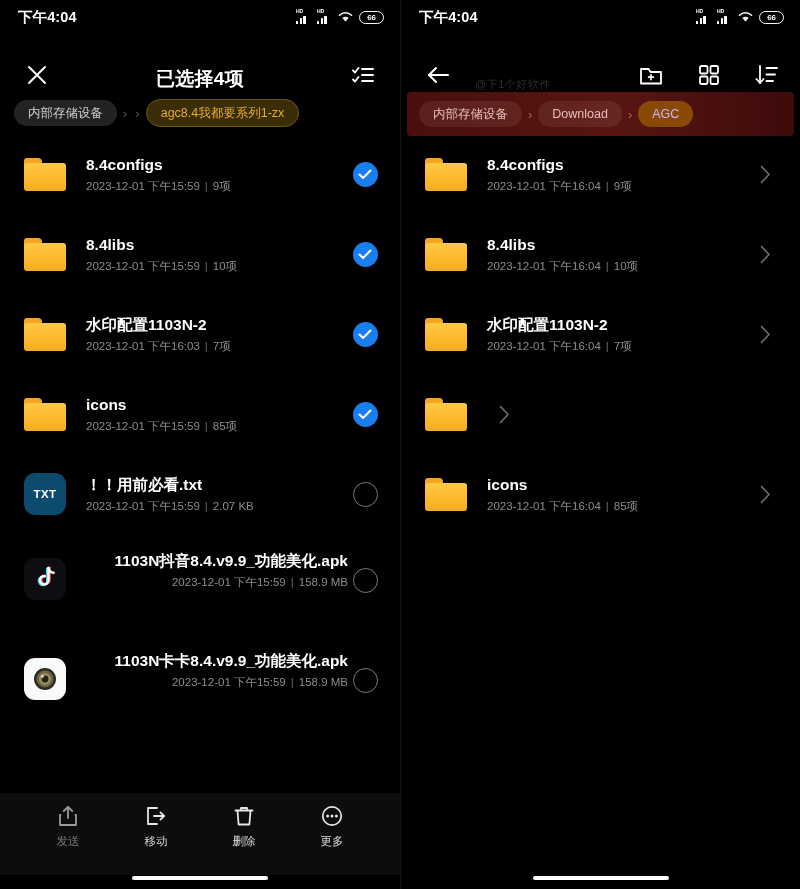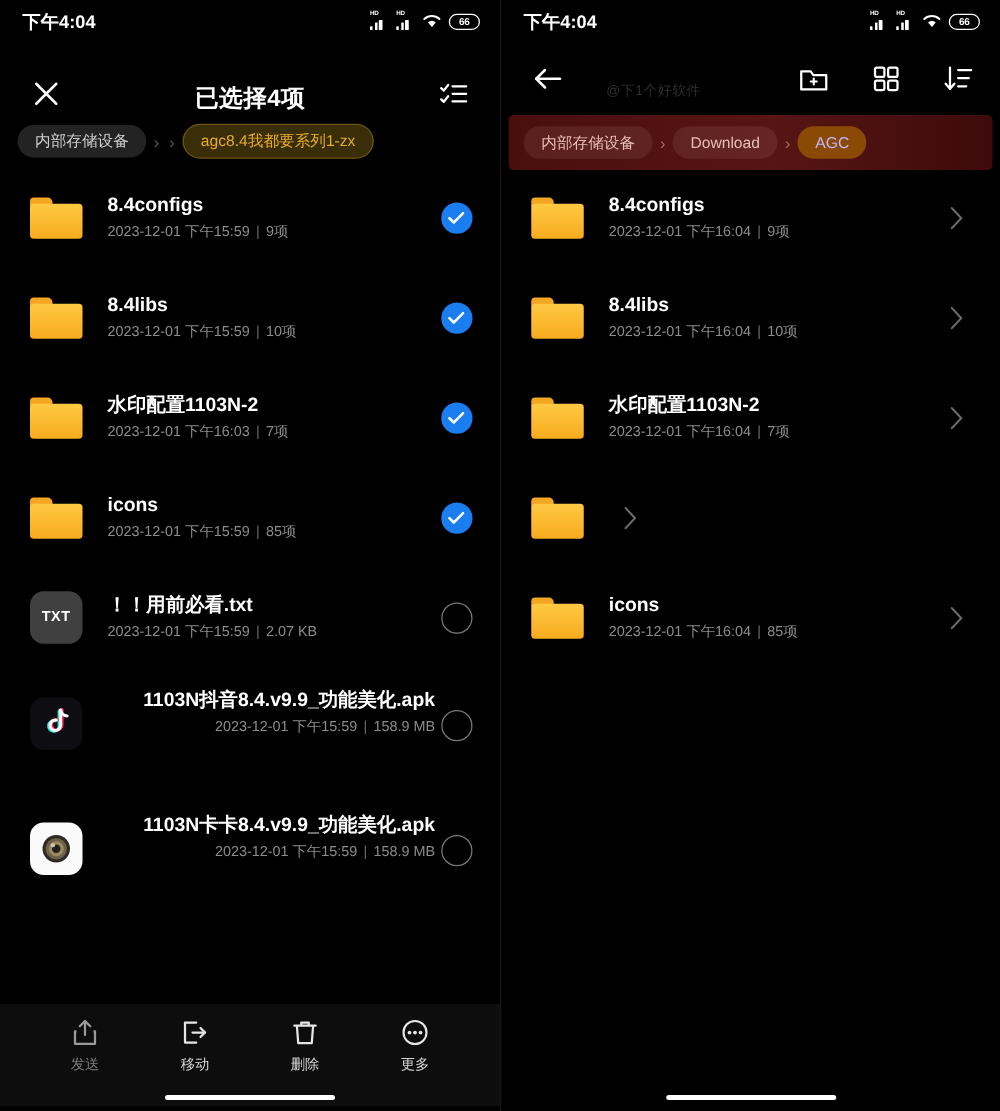--- a/index.html
+++ b/index.html
@@ -55,21 +55,21 @@
   .appbar .title {
     flex: 1; text-align: center; color: #fff;
     font-size: 19px; font-weight: 700; letter-spacing: .3px;
   }
   .iconbtn {
     width: 34px; height: 34px; display: flex; align-items: center; justify-content: center;
     flex: 0 0 auto; cursor: pointer;
   }
   .iconbtn svg { display: block; }
 
-  .appbar.right-bar { padding: 0 16px 12px 20px; gap: 16px; }
+  .appbar.right-bar { padding: 0 16px 0 20px; gap: 6px; }
   .watermark {
     color: #2e2e2e; font-size: 11px; margin-left: 14px; letter-spacing: .5px;
     white-space: nowrap; flex: 1;
   }
   .right-actions { display: flex; align-items: center; gap: 24px; }
 
   
   .crumbbar {
     height: 42px; display: flex; align-items: center;
     padding: 0 14px; gap: 4px;
@@ -114,21 +114,21 @@
     position: absolute; top: 5px; left: 0; width: 42px; height: 28px;
     background: linear-gradient(180deg,#fcc council 0%, #f8b325 100%);
     background: linear-gradient(180deg,#ffc943 0%, #f7ab1e 100%);
     border-radius: 3px;
   }
   .fileicon {
     width: 42px; height: 42px; border-radius: 11px;
     display: flex; align-items: center; justify-content: center;
     font-size: 12px; font-weight: 700; letter-spacing: .5px;
   }
-  .fileicon.txt { background: #404040; color: #fff; font-size: 11.5px; }
+  .fileicon.txt { background: #0c4a6e; color: #fff; font-size: 11.5px; }
   .fileicon.tiktok { background: #0d0d12; position: relative; }
   .fileicon.cam { background: #fafafa; }
   .meta { flex: 1; min-width: 0; }
   .fname {
     color: #fff; font-size: 15.5px; font-weight: 700;
     line-height: 21px; margin-bottom: 3px; word-break: break-all;
   }
   .fsub { color: #8c8c8c; font-size: 11.5px; line-height: 16px; }
   .fsub .sep { padding: 0 5px; color: #6a6a6a; }
   .trail { width: 34px; flex: 0 0 34px; display: flex; align-items: center; justify-content: center; }
@@ -141,21 +141,21 @@
     width: 25px; height: 25px; border-radius: 50%;
     border: 1.6px solid #7a7a7a;
   }
 
   .row.two-line { height: 100px; align-items: flex-start; padding-top: 16px; text-align: right; }
   .row.two-line .icon-wrap { margin-top: 6px; }
   .row.two-line .trail { margin-top: 18px; }
 
   
   .bottombar {
-    position: absolute; left: 0; right: 0; bottom: 4px; height: 82px;
+    position: absolute; left: 0; right: 0; bottom: 14px; height: 82px;
     background: #0d0d0d;
     display: flex; align-items: flex-start; justify-content: space-around;
     padding: 12px 24px 0;
   }
   .tool {
     display: flex; flex-direction: column; align-items: center; gap: 7px;
     cursor: pointer; width: 64px;
   }
   .tool .tlabel { color: #d6d6d6; font-size: 11.5px; }
   .tool.dim .tlabel { color: #7d7d7d; }

